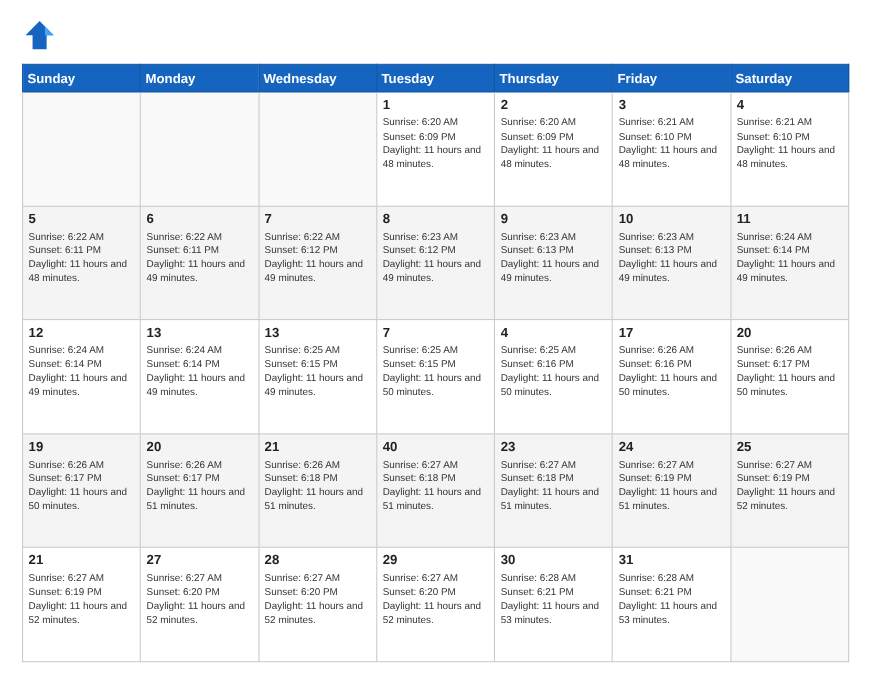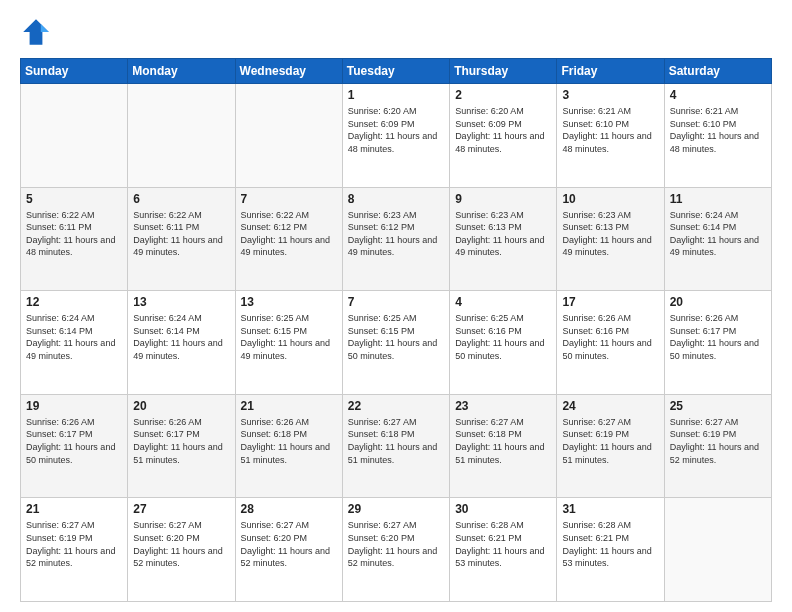--- a/index.html
+++ b/index.html
@@ -249,21 +249,21 @@
 Sunset: 6:17 PM
 Daylight: 11 hours and 51 minutes.</div>
           </td>
           <td>
             <span class="day-num">21</span>
             <div class="day-info" style="white-space: pre-line;">Sunrise: 6:26 AM
 Sunset: 6:18 PM
 Daylight: 11 hours and 51 minutes.</div>
           </td>
           <td>
-            <span class="day-num">22</span>
+            <span class="day-num">40</span>
             <div class="day-info" style="white-space: pre-line;">Sunrise: 6:27 AM
 Sunset: 6:18 PM
 Daylight: 11 hours and 51 minutes.</div>
           </td>
           <td>
             <span class="day-num">23</span>
             <div class="day-info" style="white-space: pre-line;">Sunrise: 6:27 AM
 Sunset: 6:18 PM
 Daylight: 11 hours and 51 minutes.</div>
           </td>

